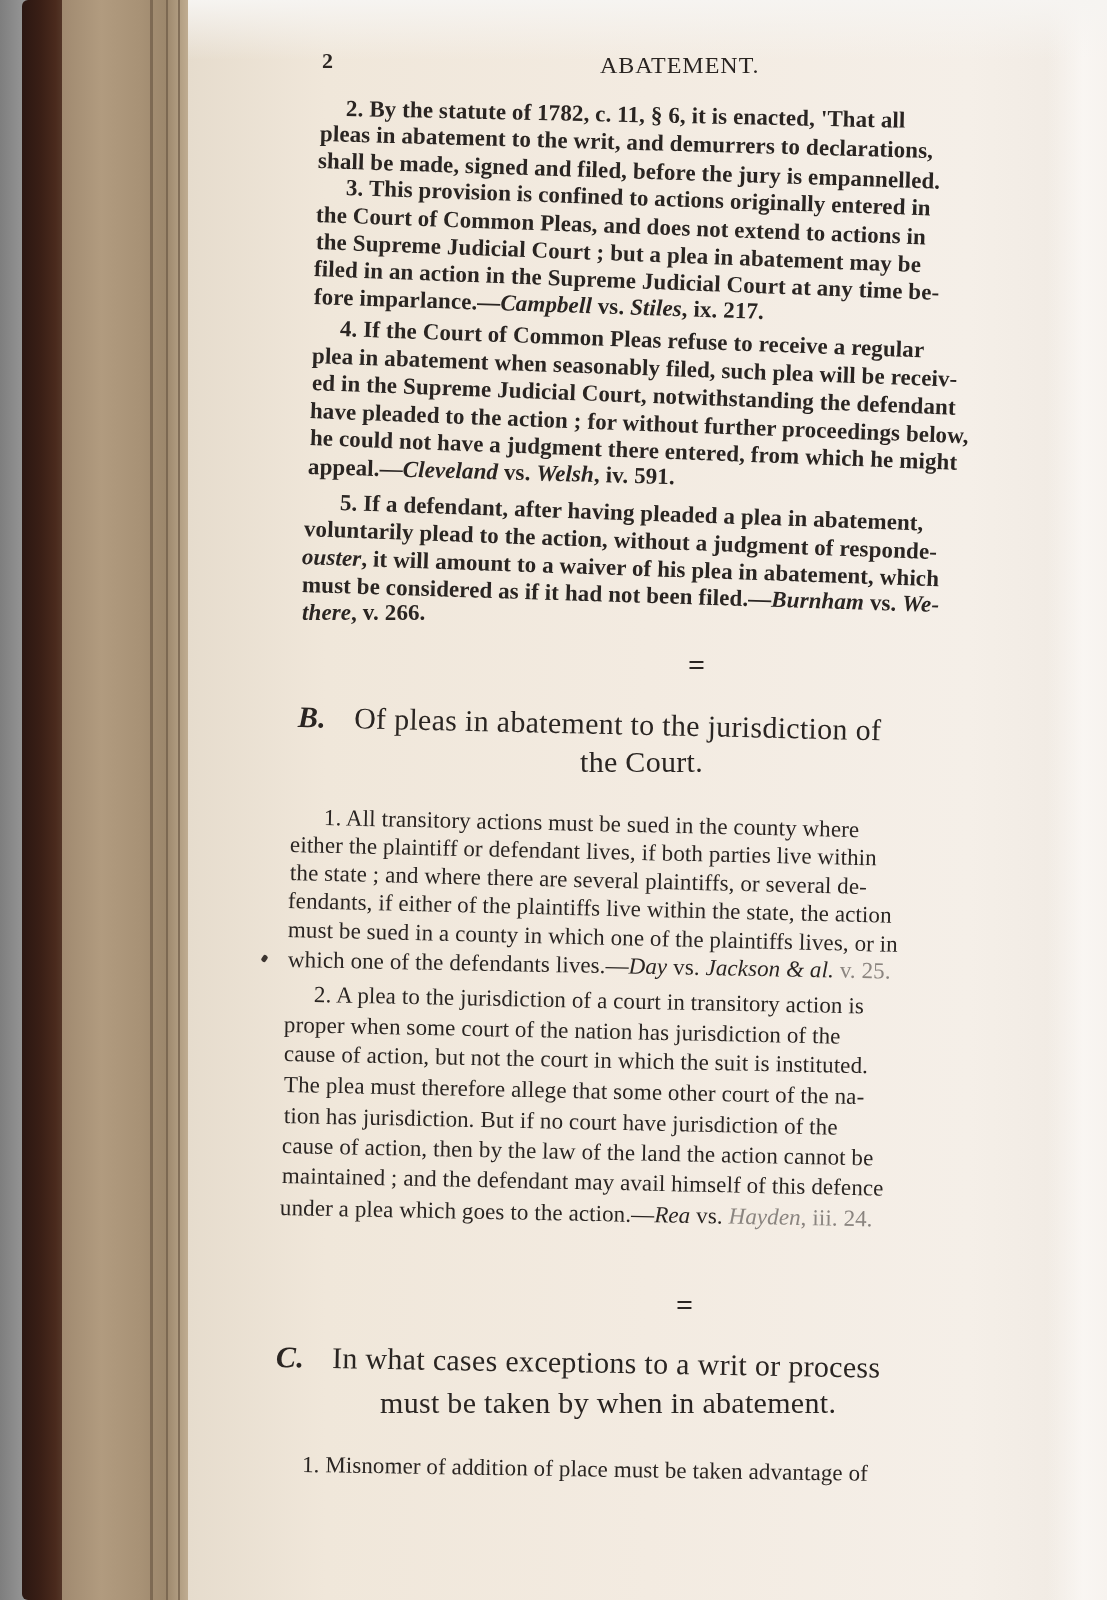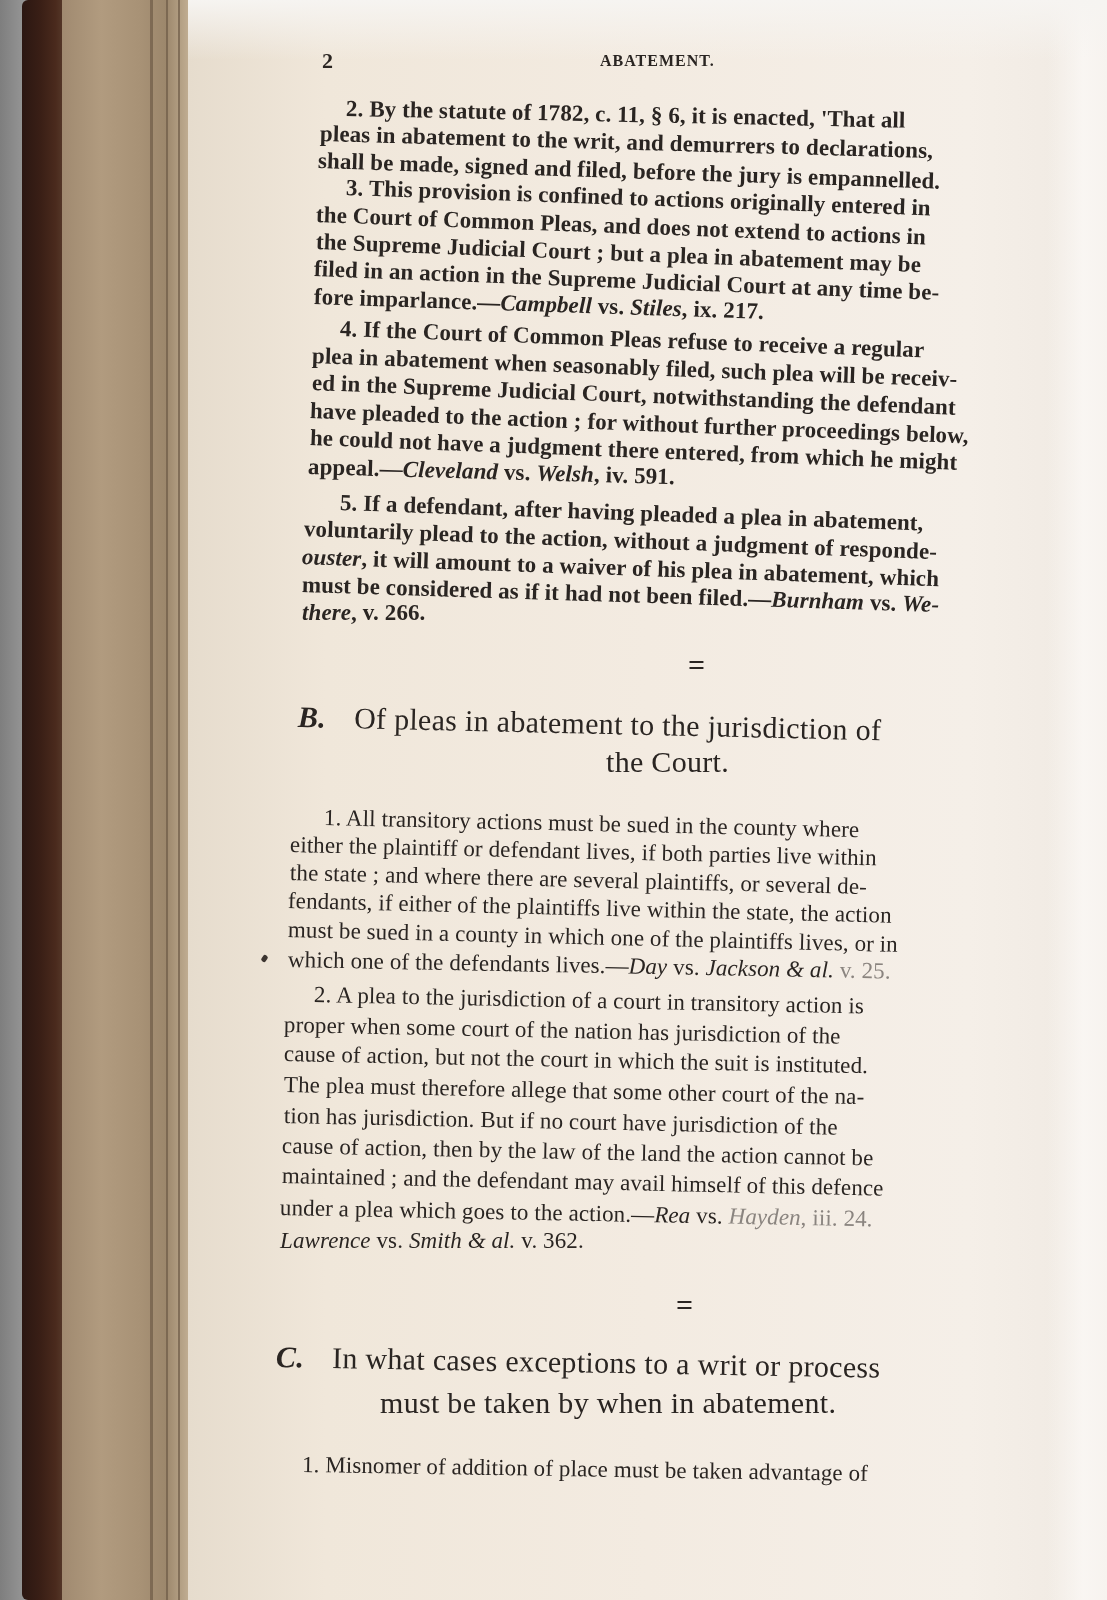--- a/index.html
+++ b/index.html
@@ -28,21 +28,21 @@
     background: linear-gradient(90deg, rgba(255,255,255,0) 0%, rgba(250,247,244,.9) 60%, #f7f3ef 100%);
   }
   .top-white { position: absolute; left: 188px; top: 0; width: 919px; height: 60px; background: linear-gradient(180deg,#f6f4f1,rgba(246,244,241,0)); }
 
   .content { position: absolute; left: 0; top: 0; width: 1107px; height: 1600px; color: #2a2522; }
   .line { position: absolute; white-space: nowrap; font-size: 23px; letter-spacing: .1px; }
   .b { font-weight: bold; }
   i { font-style: italic; }
   .fade { color: #5a5450; }
   .fade2 { color: #8a847f; }
-  .running-head { position: absolute; top: 52px; left: 600px; font-size: 16px; font-weight: bold; letter-spacing: 1px; }
+  .running-head { position: absolute; top: 52px; left: 600px; font-size: 24px; font-weight: normal; letter-spacing: 1px; }
   .page-num { position: absolute; top: 48px; left: 322px; font-size: 22px; font-weight: bold; }
   .rule { position: absolute; font-size: 30px; font-weight: bold; }
   .heading { position: absolute; white-space: nowrap; font-size: 30px; letter-spacing: .3px; }
   .heading .letter { font-style: italic; font-weight: bold; margin-right: 28px; }
   .mark { position: absolute; left: 262px; top: 955px; width: 5px; height: 7px; background: #3c3530; transform: rotate(35deg); border-radius: 2px; }
 </style>
 </head>
 <body>
 
 <div class="gray-bg"></div>
@@ -92,21 +92,21 @@
   </div>
   <div class="line b" style="left:302px;top:600px">
     <i>there</i><span>, v. 266.</span>
   </div>
 
   <div class="rule" style="left:688px;top:648px">=</div>
 
   <div class="heading" style="left:298px;top:700px;transform:rotate(1.3deg);transform-origin:left">
     <span class="letter">B.</span><span>Of pleas in abatement to the jurisdiction of</span>
   </div>
-  <div class="heading" style="left:606px;top:745px">the Court.</div>
+  <div class="heading" style="left:580px;top:745px">the Court.</div>
 
   <div class="line" style="left:324px;top:805px;transform:rotate(1.3deg);transform-origin:left">1. All transitory actions must be sued in the county where</div>
   <div class="line" style="left:290px;top:832px;transform:rotate(1.3deg);transform-origin:left">either the plaintiff or defendant lives, if both parties live within</div>
   <div class="line" style="left:290px;top:860px;transform:rotate(1.4deg);transform-origin:left">the state ; and where there are several plaintiffs, or several de-</div>
   <div class="line" style="left:288px;top:888px;transform:rotate(1.4deg);transform-origin:left">fendants, if either of the plaintiffs live within the state, the action</div>
   <div class="line" style="left:288px;top:917px;transform:rotate(1.4deg);transform-origin:left">must be sued in a county in which one of the plaintiffs lives, or in</div>
   <div class="mark"></div>
   <div class="line" style="left:288px;top:947px;transform:rotate(1.1deg);transform-origin:left">
     <span>which one of the defendants lives.—</span><i>Day</i> <span>vs.</span> <i>Jackson &amp; al.</i><span class="fade2"> v. 25.</span>
   </div>
@@ -114,23 +114,20 @@
   <div class="line" style="left:314px;top:982px;transform:rotate(1.2deg);transform-origin:left">2. A plea to the jurisdiction of a court in transitory action is</div>
   <div class="line" style="left:284px;top:1012px;transform:rotate(1.2deg);transform-origin:left">proper when some court of the nation has jurisdiction of the</div>
   <div class="line" style="left:284px;top:1041px;transform:rotate(1.2deg);transform-origin:left">cause of action, but not the court in which the suit is instituted.</div>
   <div class="line" style="left:284px;top:1072px;transform:rotate(1.2deg);transform-origin:left">The plea must therefore allege that some other court of the na-</div>
   <div class="line" style="left:284px;top:1103px;transform:rotate(1.2deg);transform-origin:left">tion has jurisdiction. But if no court have jurisdiction of the</div>
   <div class="line" style="left:282px;top:1133px;transform:rotate(1.2deg);transform-origin:left">cause of action, then by the law of the land the action cannot be</div>
   <div class="line" style="left:282px;top:1163px;transform:rotate(1.2deg);transform-origin:left">maintained ; and the defendant may avail himself of this defence</div>
   <div class="line" style="left:280px;top:1195px;transform:rotate(1.1deg);transform-origin:left">
     <span>under a plea which goes to the action.—</span><i>Rea</i> <span>vs.</span> <i class="fade2">Hayden</i><span class="fade2">, iii. 24.</span>
   </div>
-  <div class="line" style="left:280px;top:1228px">
-    <i>Lawrence</i> <span>vs.</span> <i>Smith &amp; al.</i><span> v. 362.</span>
-  </div>
 
   <div class="rule" style="left:676px;top:1288px">=</div>
 
   <div class="heading" style="left:276px;top:1340px;transform:rotate(1deg);transform-origin:left">
     <span class="letter">C.</span><span>In what cases exceptions to a writ or process</span>
   </div>
   <div class="heading" style="left:380px;top:1386px">must be taken by when in abatement.</div>
 
   <div class="line" style="left:302px;top:1452px;transform:rotate(.9deg);transform-origin:left">1. Misnomer of addition of place must be taken advantage of</div>
 </div>

